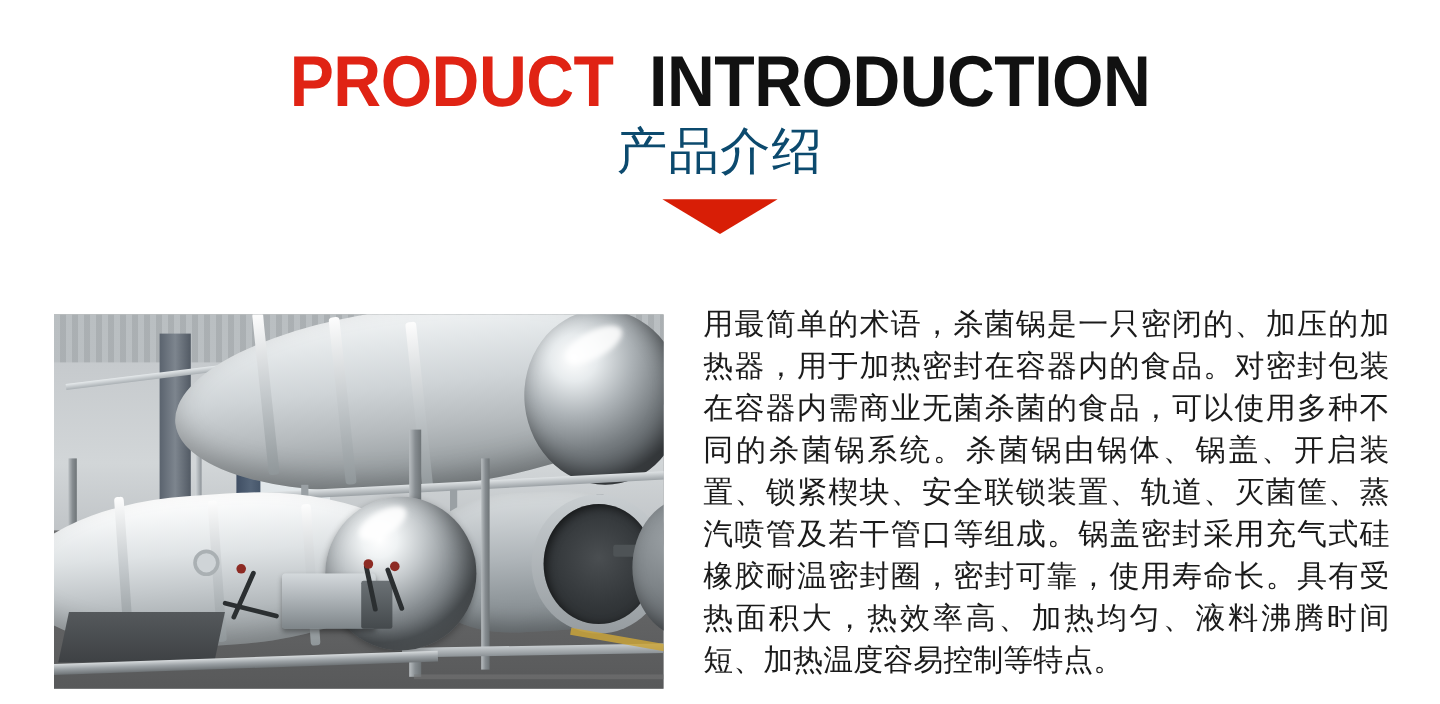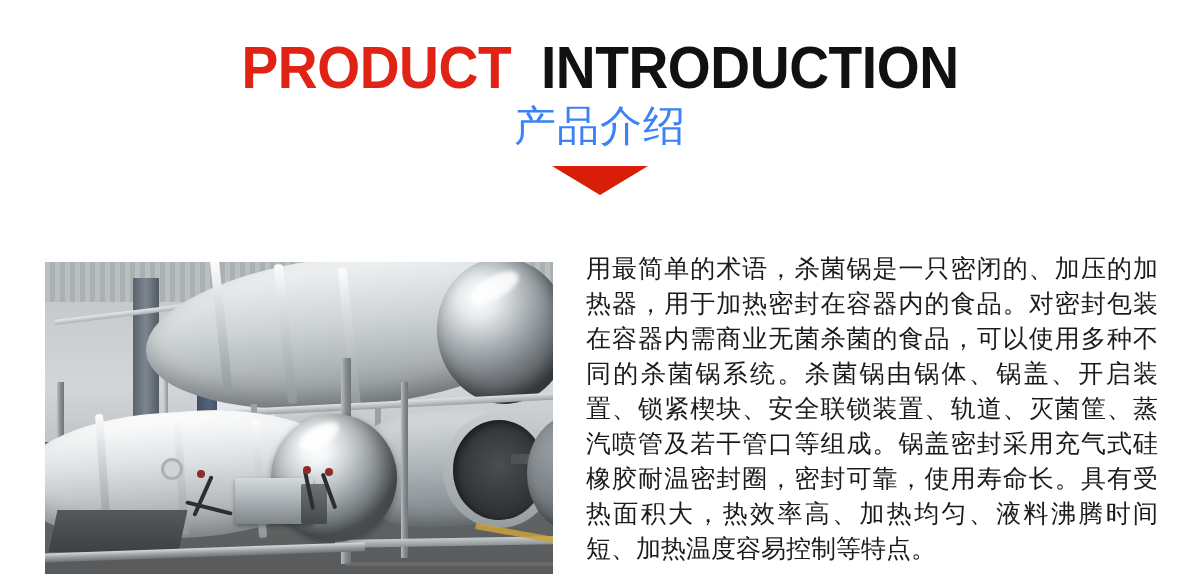--- a/index.html
+++ b/index.html
@@ -43,21 +43,21 @@
   }
   .title-en-black {
     color: #111111;
   }
   .title-sub {
     margin: 0;
     padding-top: 6px;
     font-size: 42px;
     line-height: 1.05;
     font-weight: normal;
-    color: #3b82f6;
+    color: #0c4a6e;
     font-family: "DejaVu Sans", "Liberation Sans", sans-serif;
     letter-spacing: 1px;
   }
 
   
   .arrow-wrap {
     position: absolute;
     left: 0;
     top: 166px;
     width: 1200px;
@@ -342,21 +342,21 @@
 
   
   .text-block {
     position: absolute;
     left: 586px;
     top: 0px;
     width: 572px;
   }
   .text-block p {
     margin: 0;
-    font-family: Liberation Mono, monospace;
+    font-family: Liberation Serif, serif;
     font-size: 25px;
     line-height: 35px;
     color: #1b1b1b;
     text-align: justify;
     text-justify: inter-character;
     letter-spacing: 0px;
     white-space: pre-wrap;
   }
 </style>
 </head>

